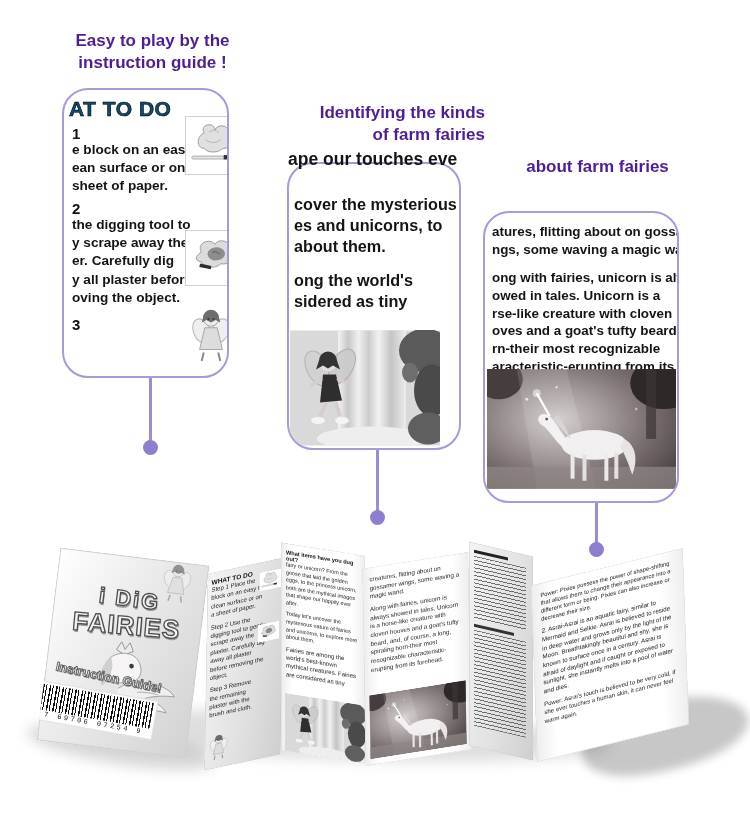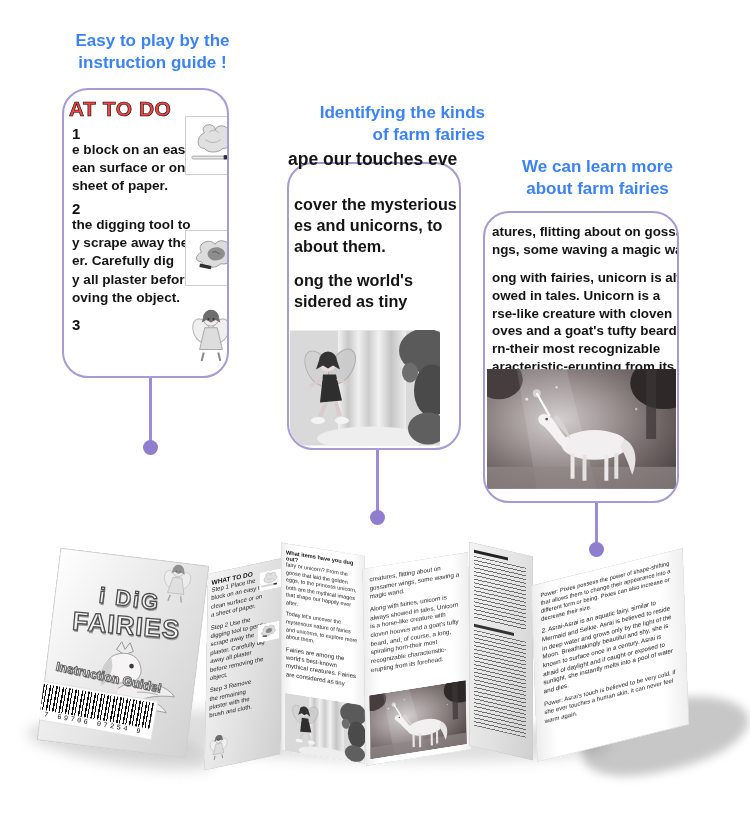--- a/index.html
+++ b/index.html
@@ -1,23 +1,23 @@
 <!DOCTYPE html>
 <html><head>
 <meta charset="utf-8">
 <style>
   html,body{margin:0;padding:0;background:#fff;}
   #stage{position:relative;width:750px;height:820px;background:#ffffff;overflow:hidden;
          font-family:"Liberation Sans",sans-serif;}
   .abs{position:absolute;}
   
-  .callout-heading{font-weight:bold;color:#3b82f6;font-size:17px;line-height:1.32;}
+  .callout-heading{font-weight:bold;color:#4c1d95;font-size:17px;line-height:1.32;}
   
   .zoom-card{position:absolute;border:2.5px solid #a79ad6;border-radius:26px;background:#fff;overflow:hidden;box-sizing:border-box;}
-  .card-title{font-weight:bold;color:#ef4444;font-size:21px;letter-spacing:.5px;white-space:nowrap;
+  .card-title{font-weight:bold;color:#0c4a6e;font-size:21px;letter-spacing:.5px;white-space:nowrap;
               -webkit-text-stroke:.6px #000;}
   .step-num{font-weight:bold;color:#111;font-size:15px;}
   .card-line{font-weight:bold;color:#141414;white-space:nowrap;}
   .lc .card-line{font-size:13.6px;line-height:1.34;}
   .mc .card-line{font-size:16.2px;line-height:1.3;}
   .rc .card-line{font-size:13.4px;line-height:1.33;}
   .imgbox{position:absolute;background:#fff;border:1px solid #cfcfcf;}
   
   .conn-line{position:absolute;width:3px;background:#9c8cd8;}
   .conn-dot{position:absolute;width:15px;height:15px;border-radius:50%;background:#8f7ed0;}
@@ -220,21 +220,20 @@
       <svg width="150" height="116">
           <use href="#sym-fairy-scene"></use>
         </svg>
     </div>
   </div>
 
   <div class="conn-line" style="left:376px;top:450px;height:63px;"></div>
   <div class="conn-dot" style="left:370px;top:510px;"></div>
 
   <div class="abs callout-heading" style="left:500px;top:156px;width:195px;text-align:center;">
-    <div>We can learn more</div>
     <div>about farm fairies</div>
   </div>
 
   <div class="zoom-card rc" style="left:483px;top:211px;width:196px;height:292px;">
     <div class="abs" style="left:7px;top:10px;">
       <div class="card-line">atures, flitting about on gossamer</div>
       <div class="card-line">ngs, some waving a magic wand.</div>
     </div>
     <div class="abs" style="left:7px;top:56px;">
       <div class="card-line">ong with fairies, unicorn is always</div>

